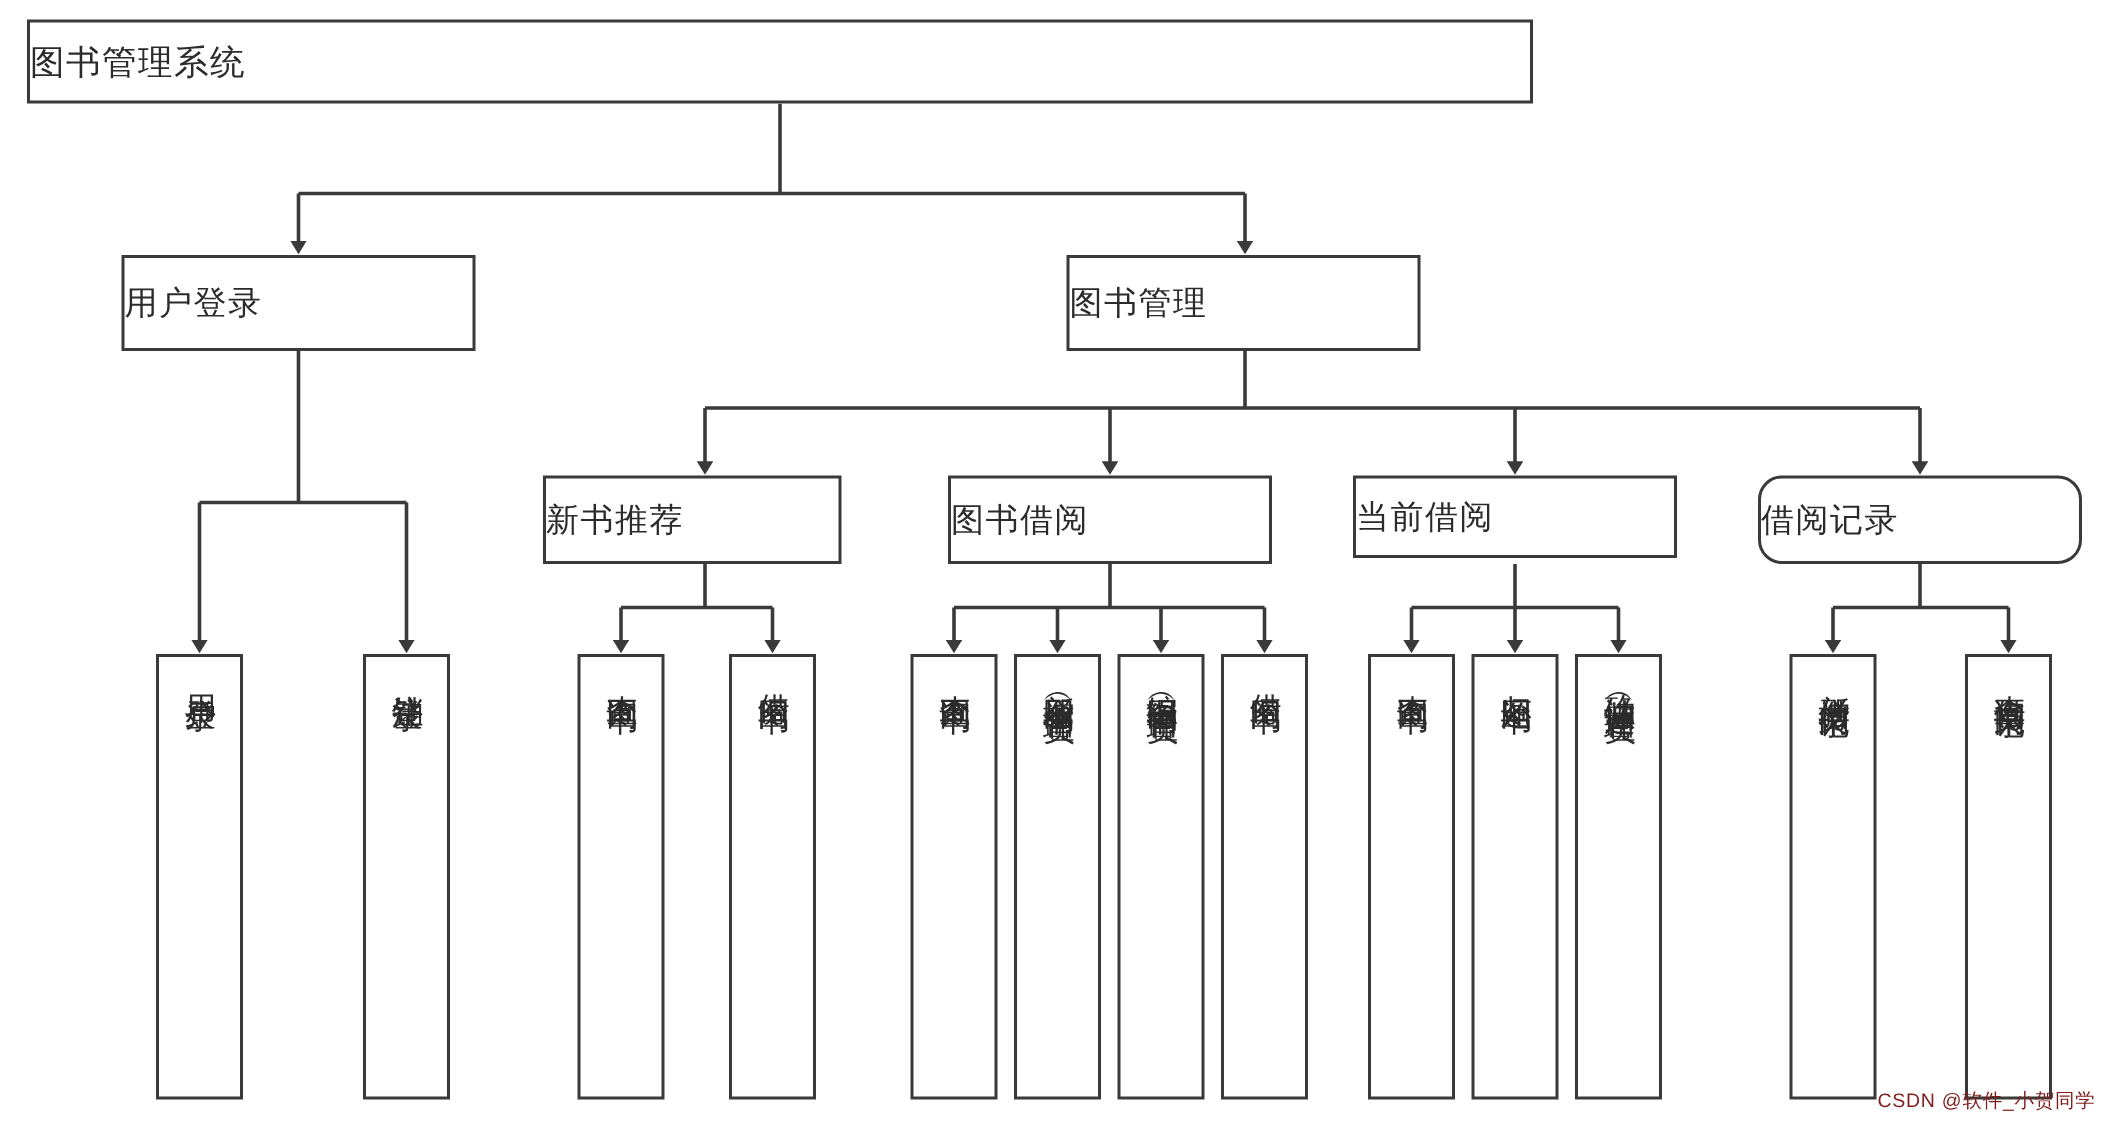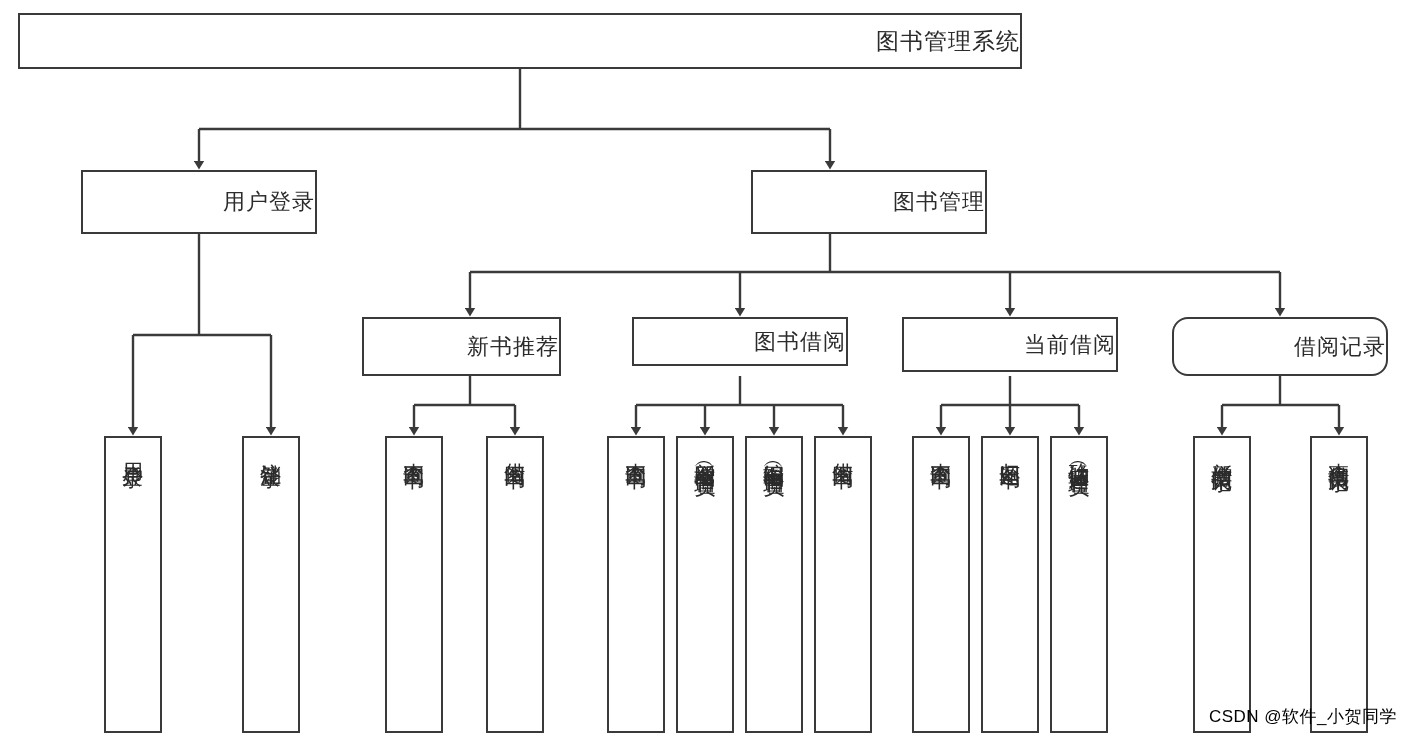--- a/index.html
+++ b/index.html
@@ -25,21 +25,21 @@
     height: 747px;
     pointer-events: none;
   }
   .node {
     position: absolute;
     box-sizing: border-box;
     background: #ffffff;
     border: 2px solid #3a3a3a;
     display: flex;
     align-items: center;
-    justify-content: flex-end;
+    justify-content: flex-start;
     color: #2b2b2b;
   }
   .node.h {
     font-size: 22px;
     letter-spacing: 1px;
   }
   .node.root {
     font-size: 23px;
   }
   .node.v {
@@ -52,23 +52,23 @@
     text-orientation: upright;
     font-size: 21px;
     line-height: 1.12;
     letter-spacing: 2px;
     white-space: nowrap;
     color: #2b2b2b;
   }
   .watermark {
     position: absolute;
     right: 8px;
-    bottom: 19px;
-    font-size: 17px;
-    color: #000000;
+    bottom: 4px;
+    font-size: 13px;
+    color: #7f1d1d;
     letter-spacing: 0.5px;
     user-select: none;
   }
 </style>
 </head>
 <body>
 
 <div id="canvas">
 
   <svg id="wires" viewBox="0 0 1405 747">
@@ -121,28 +121,28 @@
     </g>
   </svg>
 
   <div class="node h root" style="left:18px; top:13px; width:1004px; height:56px;">
     <span>图书管理系统</span>
   </div>
 
   <div class="node h" style="left:81px; top:170px; width:236px; height:64px;">
     <span>用户登录</span>
   </div>
-  <div class="node h" style="left:711px; top:170px; width:236px; height:64px;margin-left:40px;">
+  <div class="node h" style="left:711px; top:170px; width:236px; height:64px;">
     <span>图书管理</span>
   </div>
 
   <div class="node h" style="left:362px; top:317px; width:199px; height:59px;">
     <span>新书推荐</span>
   </div>
-  <div class="node h" style="left:632px; top:317px; width:216px; height:49px;padding-left:28px;">
+  <div class="node h" style="left:632px; top:317px; width:216px; height:59px;">
     <span>图书借阅</span>
   </div>
   <div class="node h" style="left:902px; top:317px; width:216px; height:55px;">
     <span>当前借阅</span>
   </div>
   <div class="node h" style="left:1172px; top:317px; width:216px; height:59px;border-radius:16px;">
     <span>借阅记录</span>
   </div>
 
   <div class="node v" style="left:104px; top:436px; width:58px; height:297px;">

